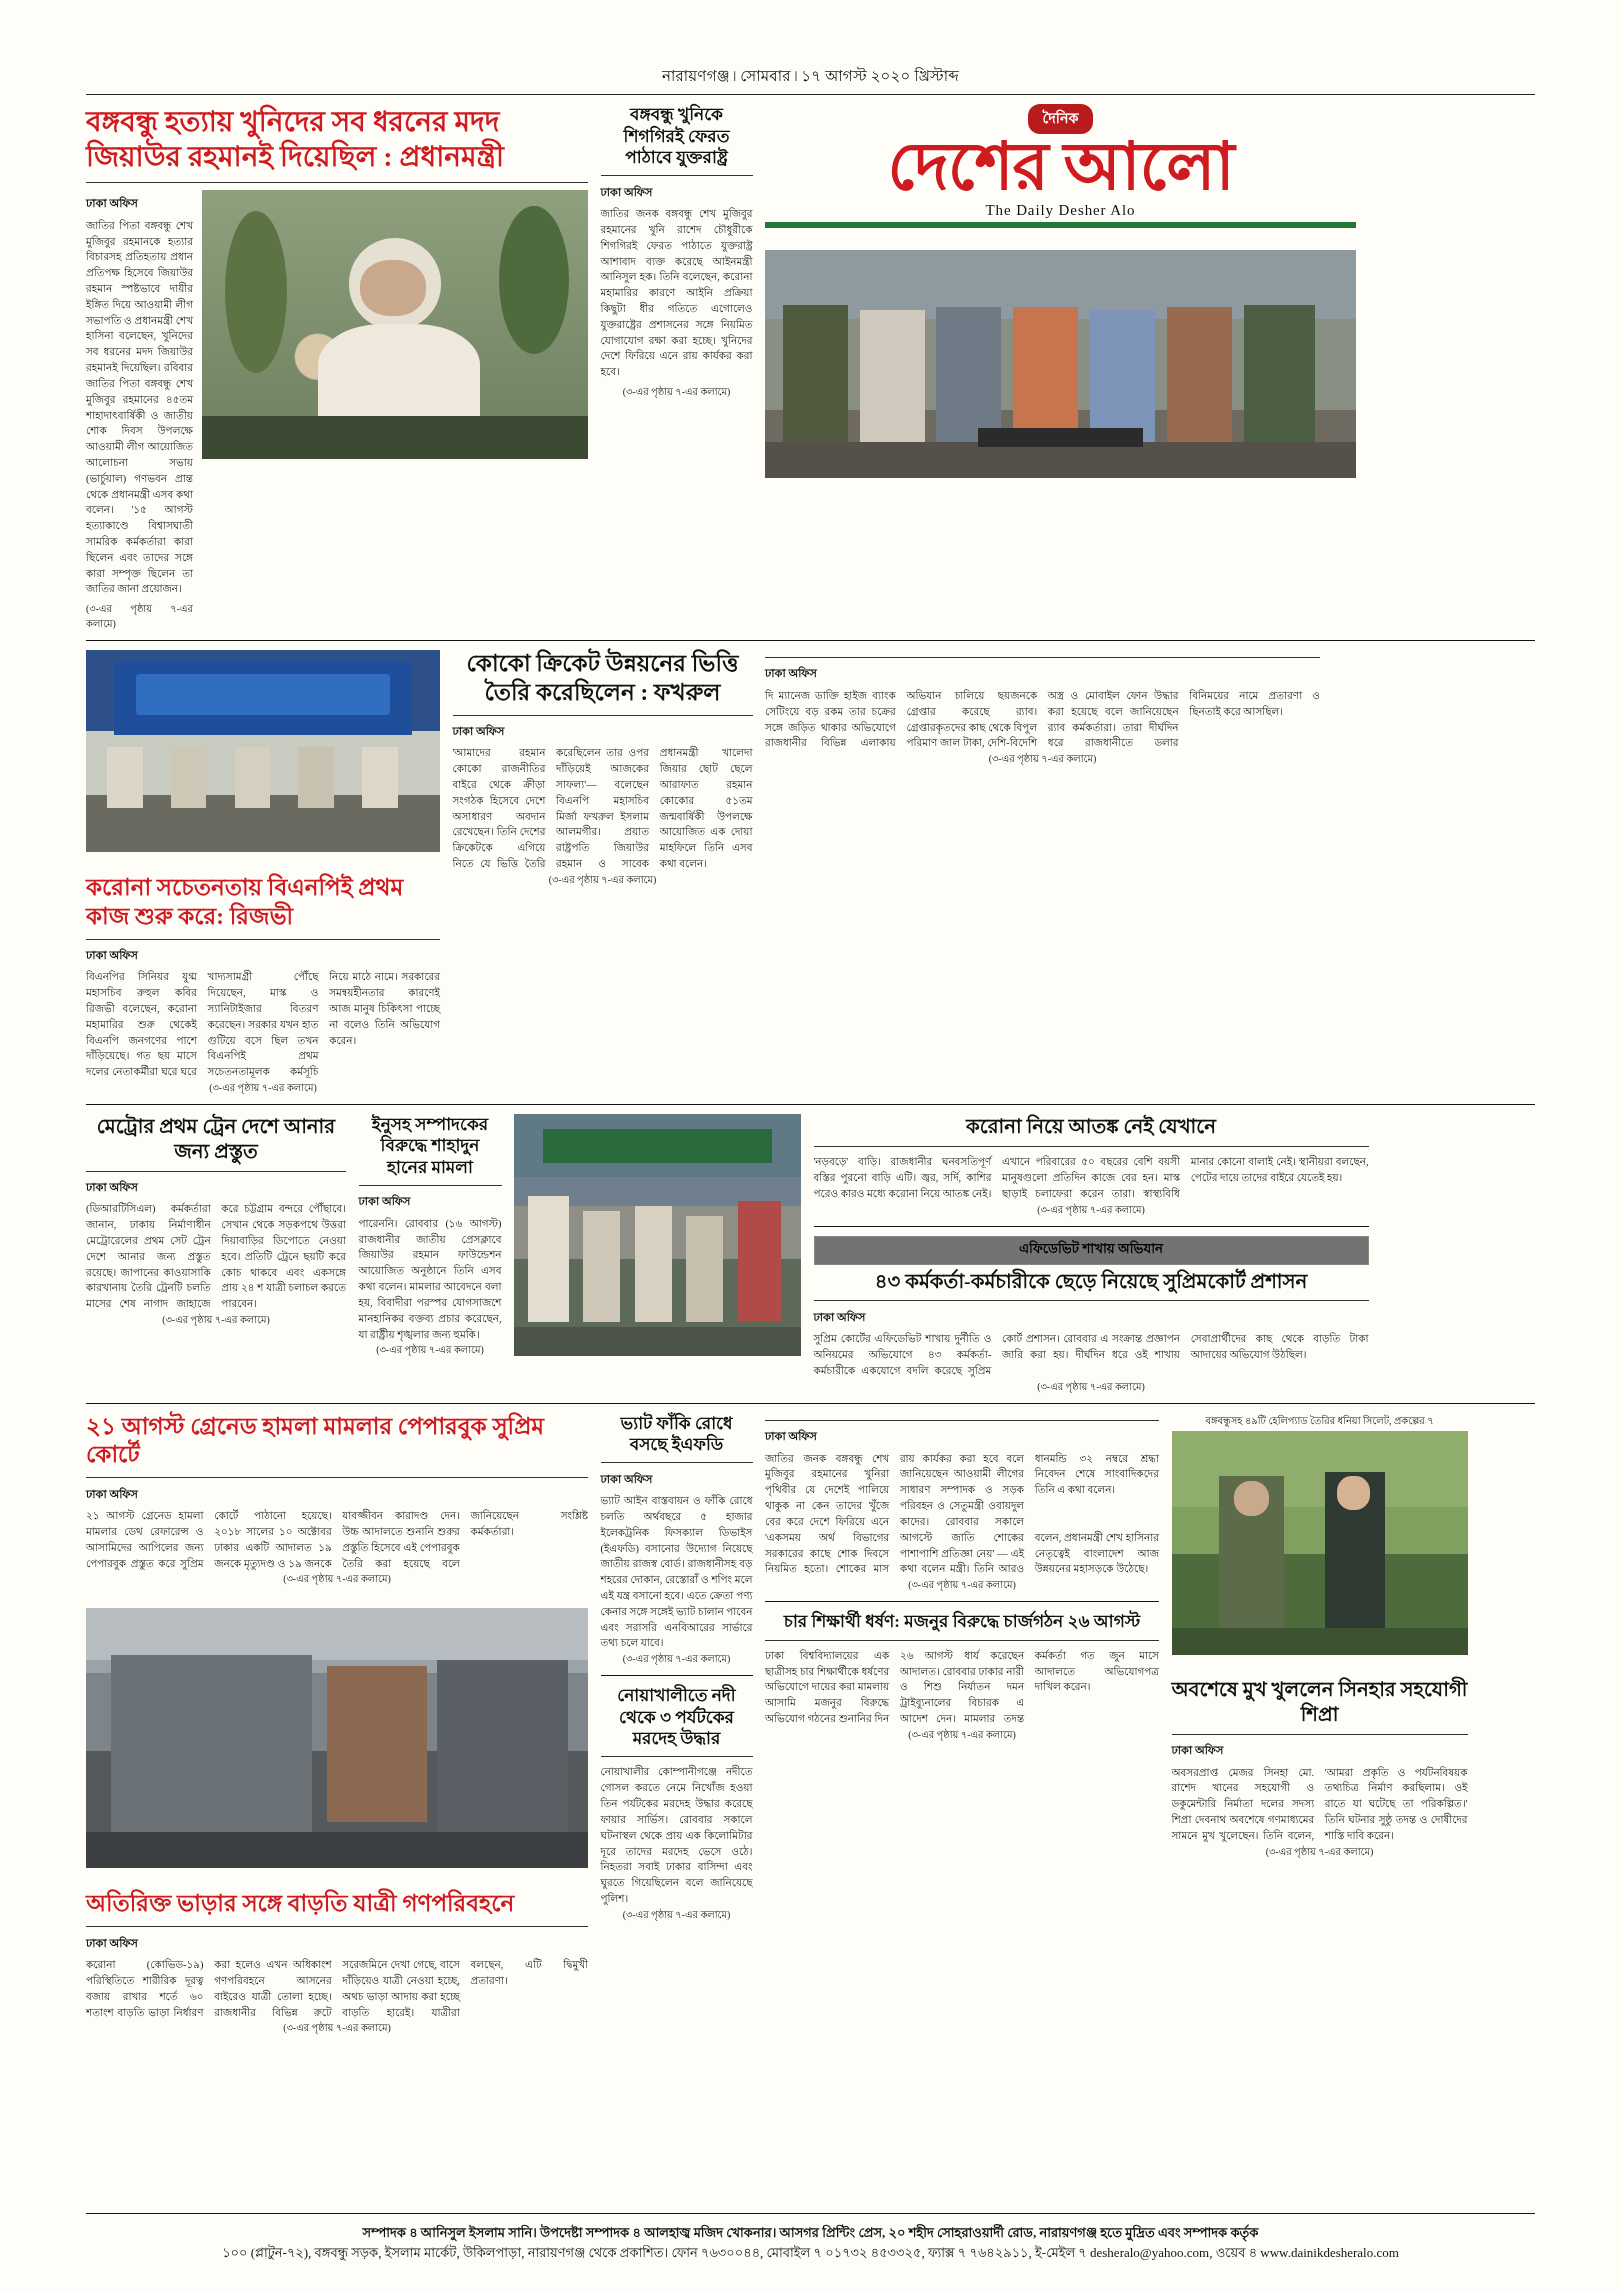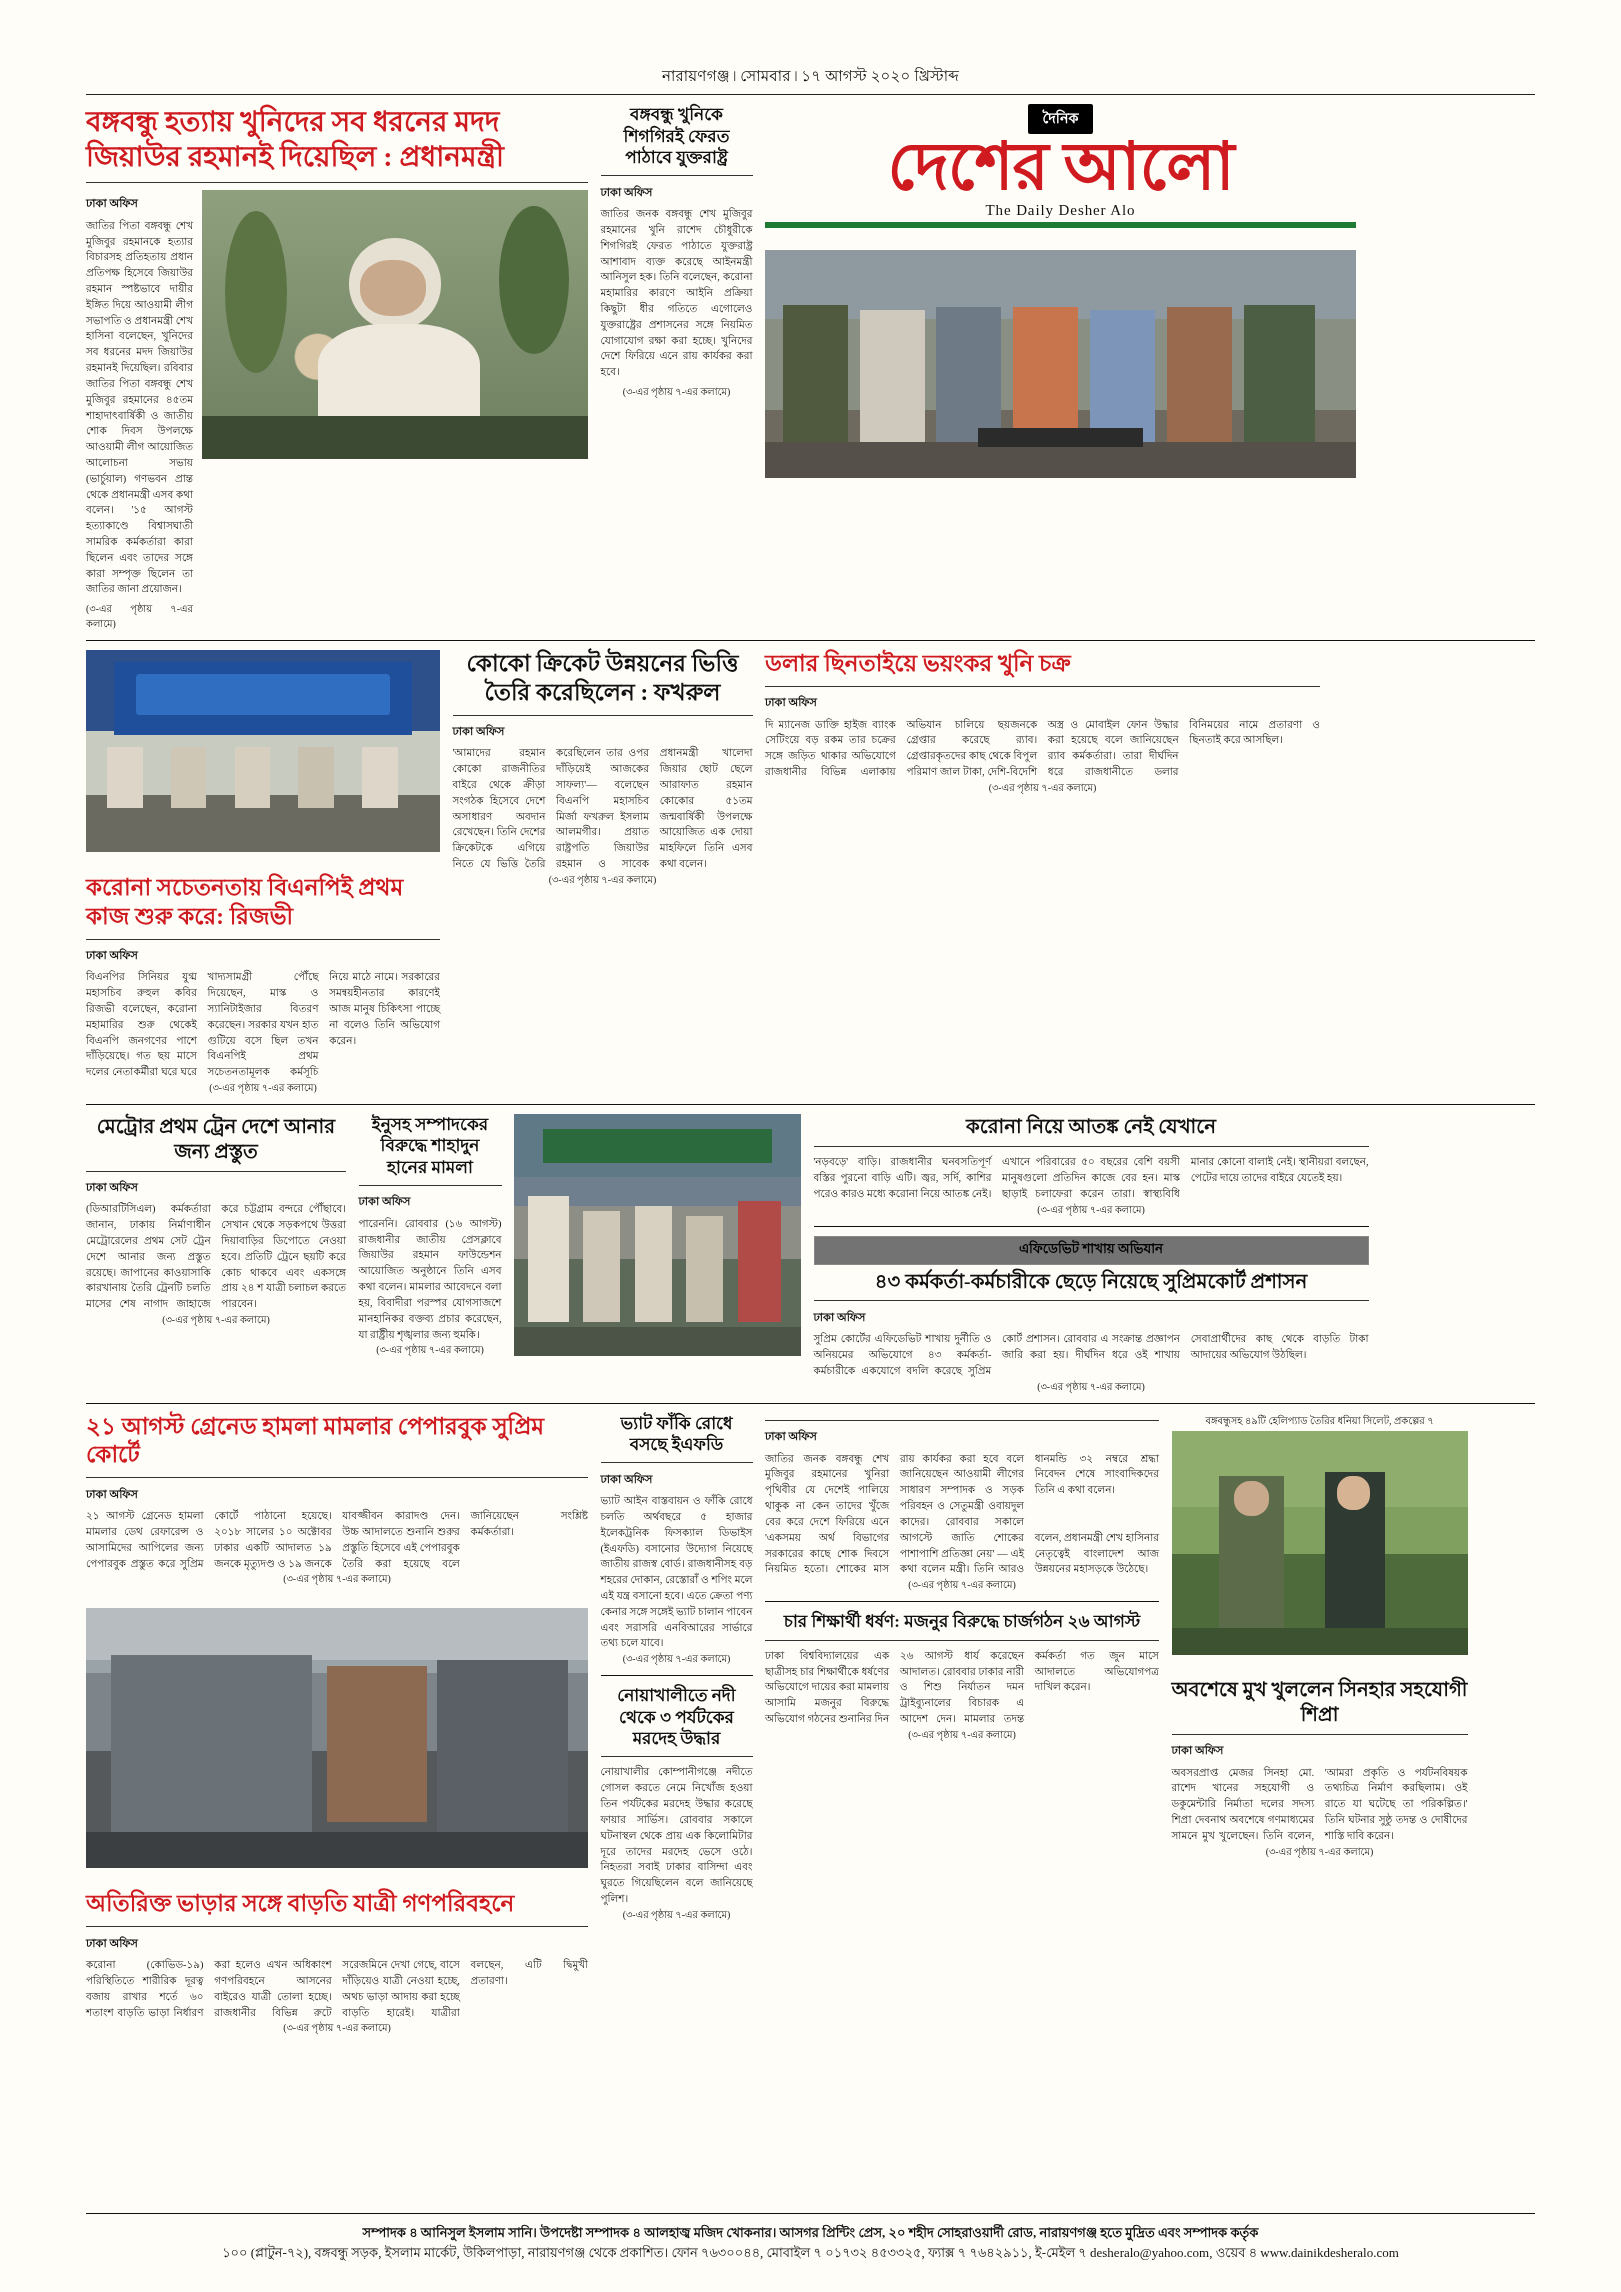--- a/index.html
+++ b/index.html
@@ -44,22 +44,22 @@
   .cols3 { column-count:3; column-gap:10.7px; }
   .cols4 { column-count:4; column-gap:10.7px; }
 
   .photo { width:100%; background:#b9c3b4; position:relative; overflow:hidden; border:0; }
   .ph-inner { position:absolute; inset:0; }
 
   
   .logo-box { width:591px; }
   .logo-top { display:flex; align-items:center; justify-content:center; gap:9px; }
   .logo-ribbon {
-    background:#000000; color:#fff; font-size:14.3px; font-weight:bold;
-    padding:2.7px 14.3px; border-radius:2px; display:inline-block;
+    background:#b91c1c; color:#fff; font-size:14.3px; font-weight:bold;
+    padding:2.7px 14.3px; border-radius:12px; display:inline-block;
   }
   .logo-main {
     font-size:66px; font-weight:bold; color:#cf1b20; text-align:center;
     line-height:1; letter-spacing:-0.9px;
   }
   .logo-sub { text-align:center; font-size:15px; color:#111; letter-spacing:0.9px; margin-top:1.8px;}
   .logo-bar { height:6.3px; background:#1f7a33; margin-top:3.6px; }
 
   .footer {
     position:absolute; left:86px; right:86px; bottom:30px;
@@ -190,21 +190,20 @@
 
     <div class="col" style="width:300px;">
       <div class="hl-black h2">কোকো ক্রিকেট উন্নয়নের ভিত্তি তৈরি করেছিলেন : ফখরুল</div>
       <div class="rule"></div>
       <div class="byline">ঢাকা অফিস</div>
       <div class="body cols3">'আমাদের রহমান কোকো রাজনীতির বাইরে থেকে ক্রীড়া সংগঠক হিসেবে দেশে অসাধারণ অবদান রেখেছেন। তিনি দেশের ক্রিকেটকে এগিয়ে নিতে যে ভিত্তি তৈরি করেছিলেন তার ওপর দাঁড়িয়েই আজকের সাফল্য'— বলেছেন বিএনপি মহাসচিব মির্জা ফখরুল ইসলাম আলমগীর। প্রয়াত রাষ্ট্রপতি জিয়াউর রহমান ও সাবেক প্রধানমন্ত্রী খালেদা জিয়ার ছোট ছেলে আরাফাত রহমান কোকোর ৫১তম জন্মবার্ষিকী উপলক্ষে আয়োজিত এক দোয়া মাহফিলে তিনি এসব কথা বলেন।</div>
       <div class="body small center">(৩-এর পৃষ্ঠায় ৭-এর কলামে)</div>
     </div>
 
     <div class="col" style="width:555px;">
-      <div class="hl-red h2">ডলার ছিনতাইয়ে ভয়ংকর খুনি চক্র</div>
       <div class="rule"></div>
       <div class="byline">ঢাকা অফিস</div>
       <div class="body cols4">দি ম্যানেজ ডাক্তি হাইজ ব্যাংক সেটিংয়ে বড় রকম তার চক্রের সঙ্গে জড়িত থাকার অভিযোগে রাজধানীর বিভিন্ন এলাকায় অভিযান চালিয়ে ছয়জনকে গ্রেপ্তার করেছে র‌্যাব। গ্রেপ্তারকৃতদের কাছ থেকে বিপুল পরিমাণ জাল টাকা, দেশি-বিদেশি অস্ত্র ও মোবাইল ফোন উদ্ধার করা হয়েছে বলে জানিয়েছেন র‌্যাব কর্মকর্তারা। তারা দীর্ঘদিন ধরে রাজধানীতে ডলার বিনিময়ের নামে প্রতারণা ও ছিনতাই করে আসছিল।</div>
       <div class="body small center">(৩-এর পৃষ্ঠায় ৭-এর কলামে)</div>
     </div>
   </div>
 
   <div class="rule2"></div>
 
   <div class="cols">

